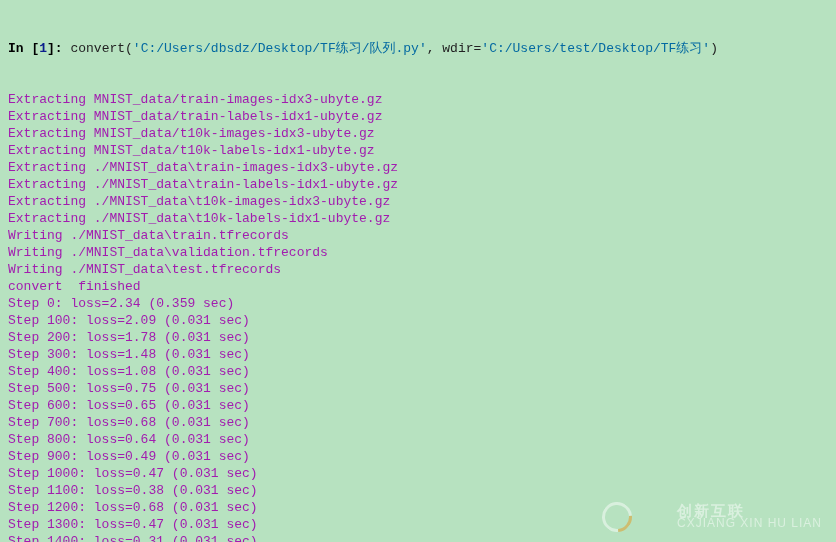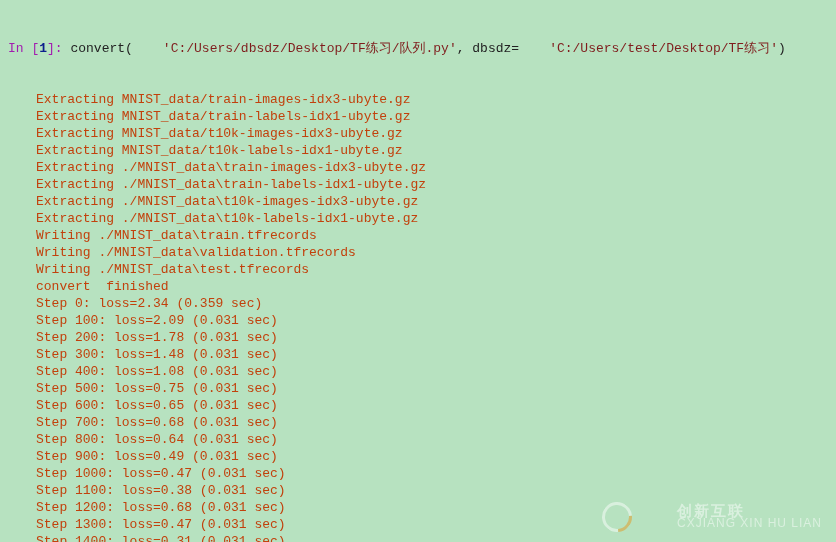--- a/index.html
+++ b/index.html
@@ -15,25 +15,25 @@
     color: #222;
   }
   .console {
     padding: 6px 8px;
     white-space: pre;
     position: relative;
     width: 100%;
     height: 100%;
     box-sizing: border-box;
   }
-  .prompt-in { color: #a21caf; font-weight: normal; }
+  .prompt-in { color: #000000; font-weight: bold; }
   .prompt-num { color: #0b1d8c; font-weight: bold; }
   .code-fn { color: #222; }
-  .code-str { color: #7f1d1d; margin-left: 30px; }
-  .output-line { color: #c2410c; margin-left: 28px; }
+  .code-str { color: #0369a1; }
+  .output-line { color: #a21caf; }
   .watermark {
     position: absolute;
     right: 14px;
     bottom: 10px;
     display: flex;
     align-items: center;
     gap: 8px;
     opacity: 0.55;
     pointer-events: none;
   }
@@ -54,21 +54,21 @@
     font-family: Arial, sans-serif;
     margin-left: 37px;
   }
   .watermark .wm-cn { font-size: 15px; font-weight: bold; letter-spacing: 2px; }
   .watermark .wm-en { font-size: 12px; letter-spacing: 1px; }
 </style>
 </head>
 <body>
 
 <div class="console">
-  <div><span class="prompt-in">In [</span><span class="prompt-num">1</span><span class="prompt-in">]: </span><span class="code-fn">convert</span><span class="code-fn">(</span><span class="code-str">'C:/Users/dbsdz/Desktop/TF练习/队列.py'</span><span class="code-fn">, </span><span class="code-fn">dbsdz=</span><span class="code-str">'C:/Users/test/Desktop/TF练习'</span><span class="code-fn">)</span></div>
+  <div><span class="prompt-in">In [</span><span class="prompt-num">1</span><span class="prompt-in">]: </span><span class="code-fn">convert</span><span class="code-fn">(</span><span class="code-str">'C:/Users/dbsdz/Desktop/TF练习/队列.py'</span><span class="code-fn">, </span><span class="code-fn">wdir=</span><span class="code-str">'C:/Users/test/Desktop/TF练习'</span><span class="code-fn">)</span></div>
   <div id="output-container"><div class="output-line">Extracting MNIST_data/train-images-idx3-ubyte.gz</div><div class="output-line">Extracting MNIST_data/train-labels-idx1-ubyte.gz</div><div class="output-line">Extracting MNIST_data/t10k-images-idx3-ubyte.gz</div><div class="output-line">Extracting MNIST_data/t10k-labels-idx1-ubyte.gz</div><div class="output-line">Extracting ./MNIST_data\train-images-idx3-ubyte.gz</div><div class="output-line">Extracting ./MNIST_data\train-labels-idx1-ubyte.gz</div><div class="output-line">Extracting ./MNIST_data\t10k-images-idx3-ubyte.gz</div><div class="output-line">Extracting ./MNIST_data\t10k-labels-idx1-ubyte.gz</div><div class="output-line">Writing ./MNIST_data\train.tfrecords</div><div class="output-line">Writing ./MNIST_data\validation.tfrecords</div><div class="output-line">Writing ./MNIST_data\test.tfrecords</div><div class="output-line">convert  finished</div><div class="output-line">Step 0: loss=2.34 (0.359 sec)</div><div class="output-line">Step 100: loss=2.09 (0.031 sec)</div><div class="output-line">Step 200: loss=1.78 (0.031 sec)</div><div class="output-line">Step 300: loss=1.48 (0.031 sec)</div><div class="output-line">Step 400: loss=1.08 (0.031 sec)</div><div class="output-line">Step 500: loss=0.75 (0.031 sec)</div><div class="output-line">Step 600: loss=0.65 (0.031 sec)</div><div class="output-line">Step 700: loss=0.68 (0.031 sec)</div><div class="output-line">Step 800: loss=0.64 (0.031 sec)</div><div class="output-line">Step 900: loss=0.49 (0.031 sec)</div><div class="output-line">Step 1000: loss=0.47 (0.031 sec)</div><div class="output-line">Step 1100: loss=0.38 (0.031 sec)</div><div class="output-line">Step 1200: loss=0.68 (0.031 sec)</div><div class="output-line">Step 1300: loss=0.47 (0.031 sec)</div><div class="output-line">Step 1400: loss=0.31 (0.031 sec)</div></div>
 
   <div class="watermark">
     <div class="logo-c"></div>
     <div class="wm-text">
       <span class="wm-cn">创新互联</span>
       <span class="wm-en">CXJIANG XIN HU LIAN</span>
     </div>
   </div>
 </div>

